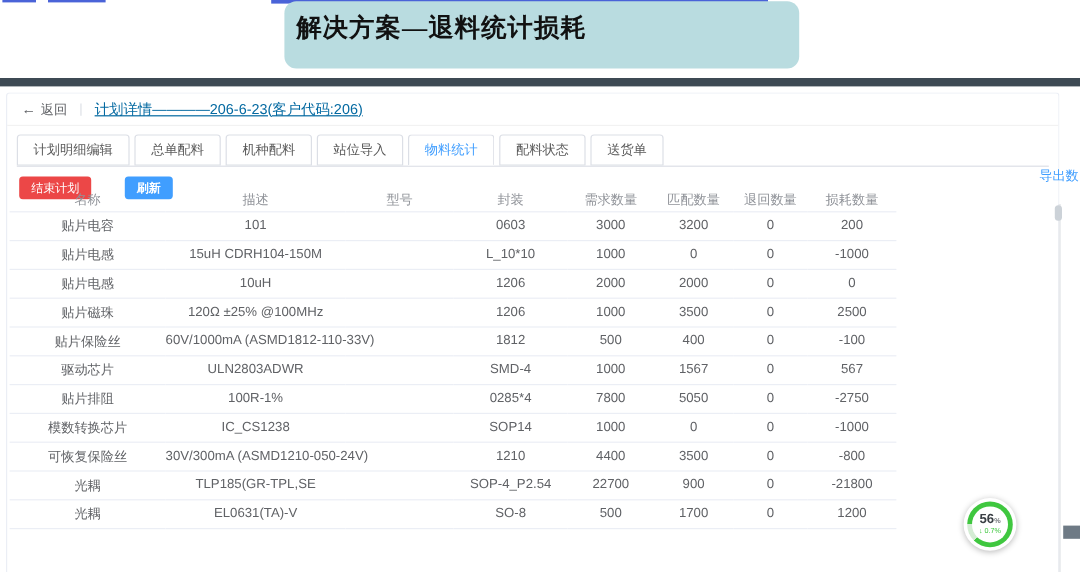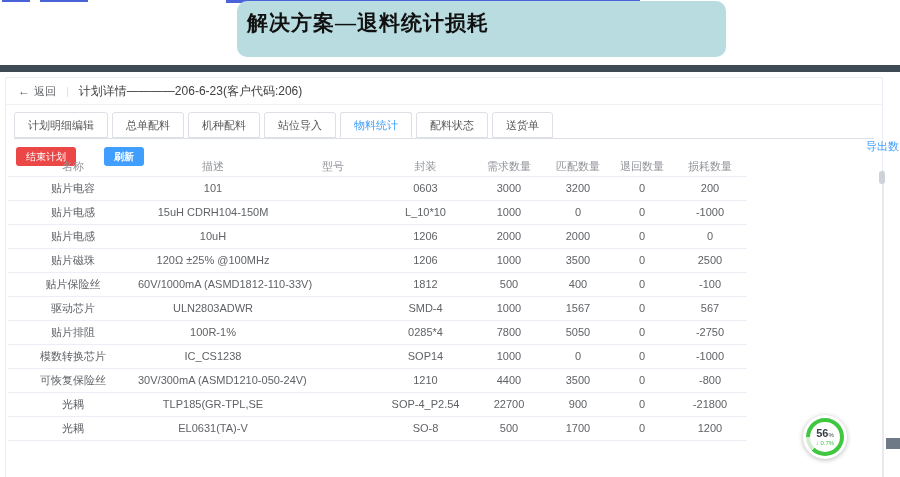--- a/index.html
+++ b/index.html
@@ -8,21 +8,21 @@
     position:relative; overflow:hidden; background:#fff;
     font-family:"Liberation Sans","DejaVu Sans",sans-serif;
     -webkit-font-smoothing:antialiased;
   }
   
   .deco { position:absolute; top:0; height:2px; background:#4a63d8; }
   .deco.l1 { left:2px;   width:28px; }
   .deco.l2 { left:40px;  width:48px; }
   .deco.l3 { left:226px; width:414px; height:3px; }
   .slide-title-box {
-    position:absolute; left:237px; top:1px; width:489px; height:56px;
+    position:absolute; left:237px; top:1px; width:429px; height:56px;
     background:var(--title-bg,#b9dce0); border-radius:10px;
     display:flex; align-items:flex-start; padding:8px 0 0 10px;
   }
   .slide-title {
     font-family:"Liberation Serif","DejaVu Serif",serif;
     font-weight:bold; font-size:21px; color:#111; letter-spacing:1px;
   }
   .dark-bar { position:absolute; left:0; top:65px; width:900px; height:7px; background:var(--bar,#3e4a54); }
 
   
@@ -30,21 +30,21 @@
     position:absolute; left:5px; top:77px; width:878px; height:400px;
     background:#fff; border:1px solid #ebeef5; border-bottom:none; border-radius:3px 3px 0 0;
   }
   .page-head {
     height:27px; border-bottom:1px solid #f2f2f2;
     display:flex; align-items:center; padding-left:12px; font-size:11px; color:#606266;
   }
   .back-btn { display:flex; align-items:center; gap:4px; cursor:pointer; color:#606266; }
   .back-arrow { font-size:12px; }
   .crumb-div { margin:0 10px; color:#dcdfe6; }
-  .page-title { color:#404040; font-size:12px; }
+  .page-title { color:#0369a1; font-size:12px;text-decoration:underline; }
 
   .tab-bar {
     margin:7px 8px 0 8px; display:flex; height:27px; align-items:flex-end;
     border-bottom:1px solid #dcdfe6;
   }
   .tab {
     border:1px solid #dcdfe6; border-radius:3px 3px 0 0; background:#fff;
     margin-right:4px; padding:0 13px; font-size:11px; line-height:24px; height:26px;
     color:#595959; cursor:pointer; white-space:nowrap;
   }

